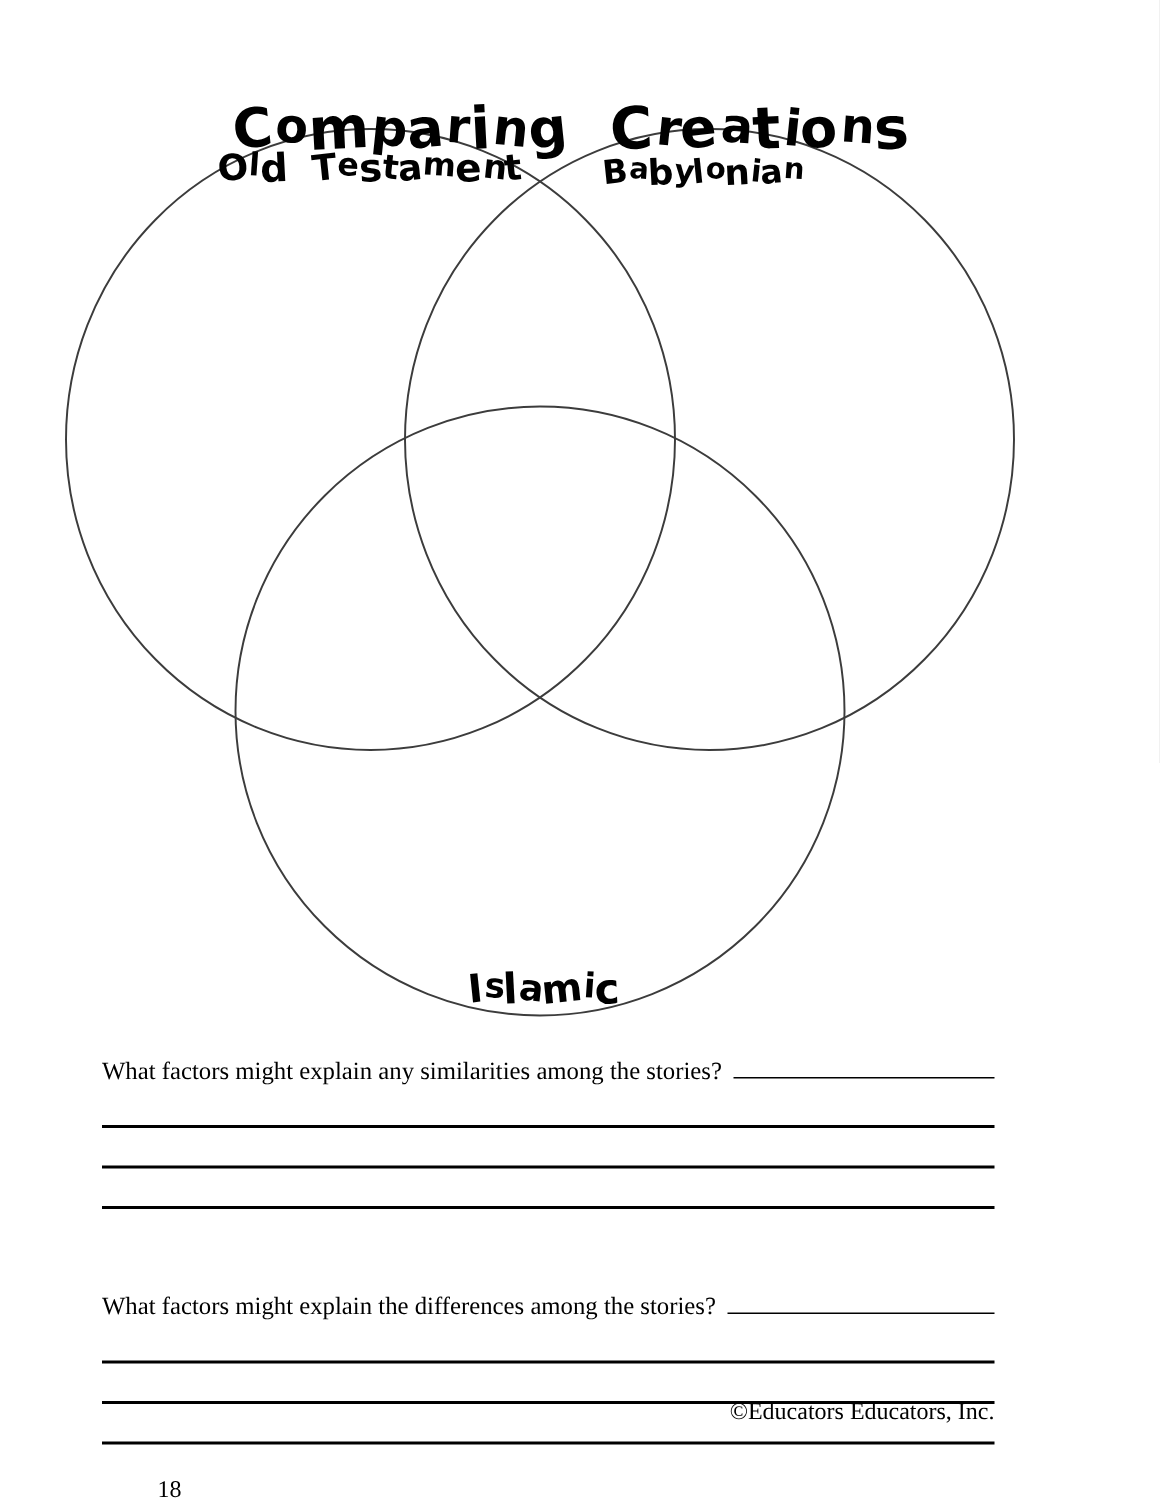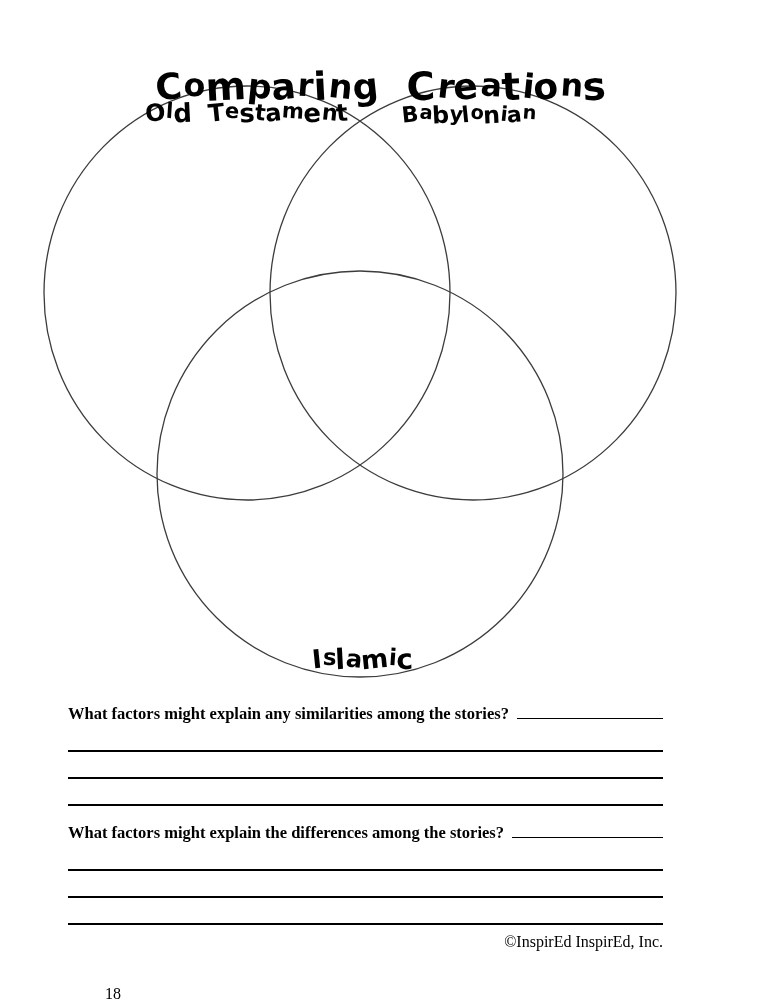--- a/index.html
+++ b/index.html
@@ -42,22 +42,22 @@
   .label-bab{top:99px;left:469px;font-size:22px;}
   .label-isl{top:641px;left:363px;font-size:26px;}
   
   .qblock{
     position:absolute;
     left:68px;width:595px;
     font-size:16.5px;
     line-height:22px;
   }
   .qblock.q1{top:702px;}
-  .qblock.q2{top:821px;}
-  .prompt-row{display:flex;align-items:baseline;font-weight:bold;}
+  .qblock.q2{top:859px;}
+  .prompt-row{display:flex;align-items:baseline;}
   .prompt{white-space:nowrap;}
   .answer-blank{
     flex:1;
     margin-left:8px;
     border-bottom:1.8px solid #000;
     height:16px;
   }
   .answer-line{
     height:25px;
     border-bottom:2px solid #000;
@@ -106,15 +106,15 @@
     <div class="prompt-row">
       <span class="prompt">What factors might explain the differences among the stories?</span>
       <span class="answer-blank"></span>
     </div>
     <div class="answer-line first"></div>
     <div class="answer-line"></div>
     <div class="answer-line"></div>
   </div>
 
   <span class="page-number">18</span>
-  <span class="copyright">©InspirEd InspirEd, Inc.</span>
+  <span class="copyright">©Educators Educators, Inc.</span>
 
 </div>
 
 </body></html>

